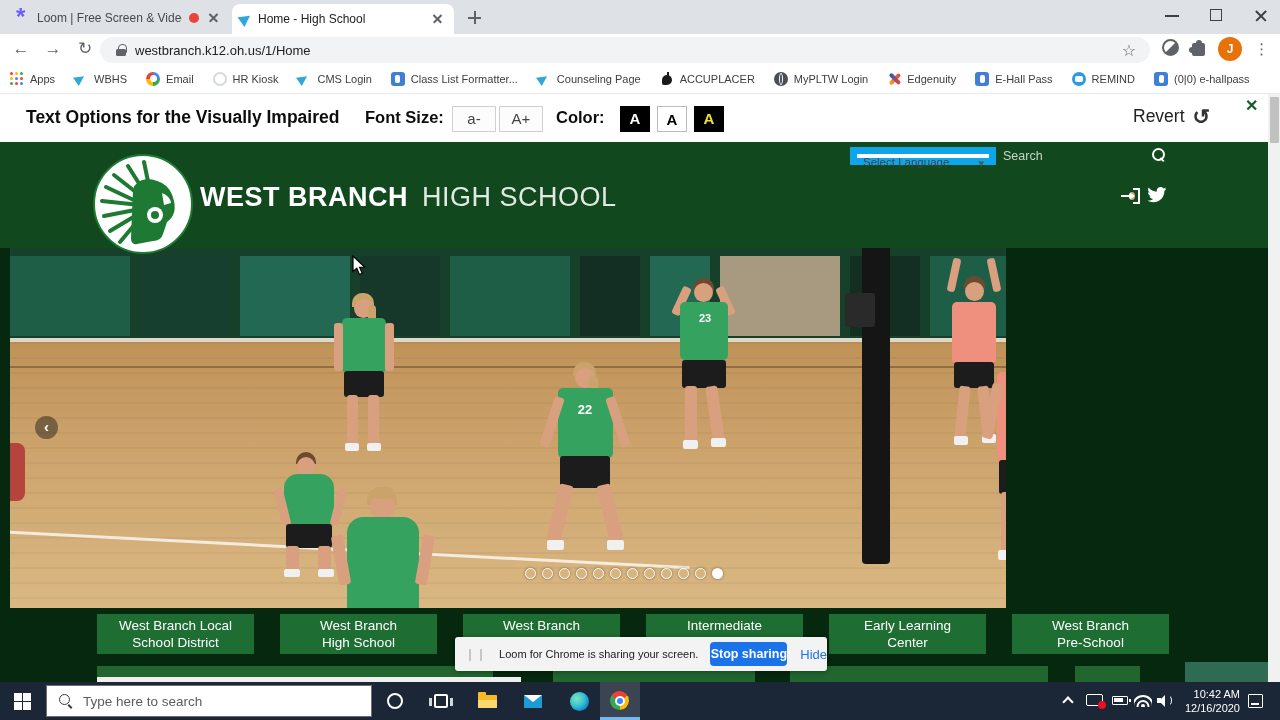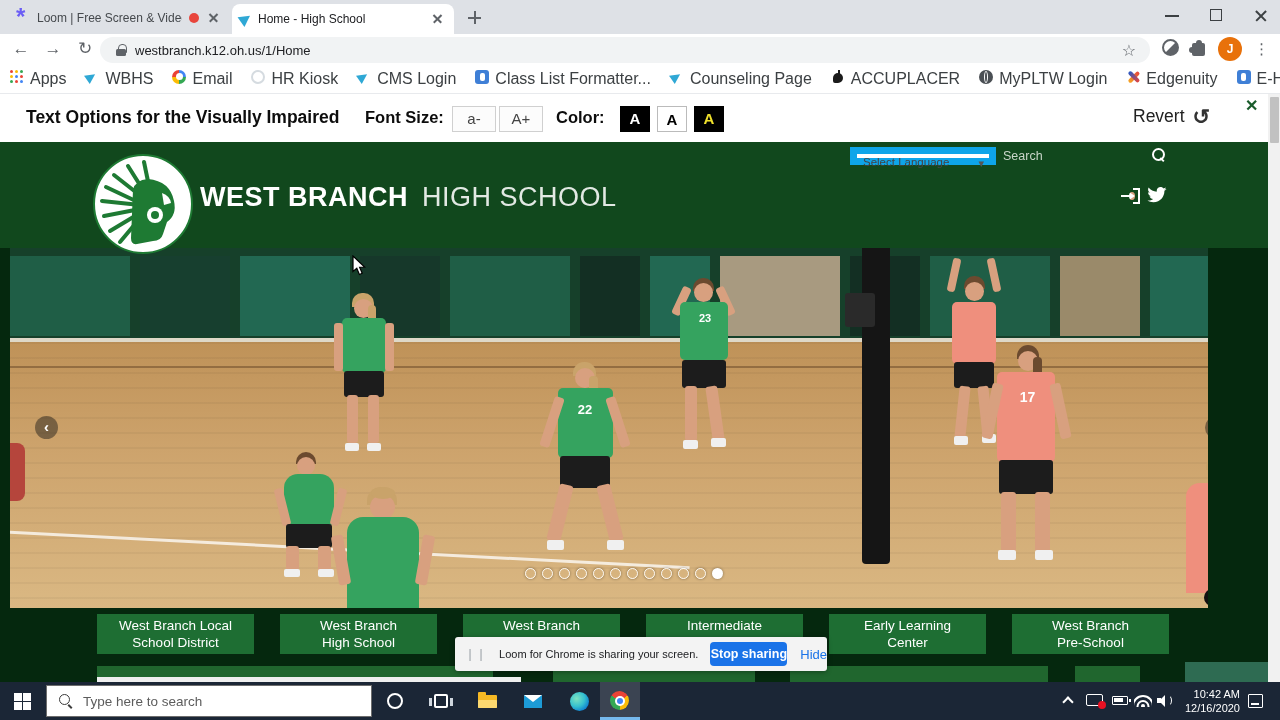--- a/index.html
+++ b/index.html
@@ -46,21 +46,21 @@
   .ext-icon { position:absolute; top:5px; }
   .i-loomext { left:1162px; width:17px; height:17px; border-radius:50%; border:2.5px solid #5f6368; background:linear-gradient(135deg,#fff 48%,#5f6368 52%); }
   .i-puzzle { left:1192px; width:13px; height:13px; background:#5f6368; border-radius:2px; top:9px; }
   .i-puzzle::before { content:""; position:absolute; left:3.5px; top:-3px; width:6px; height:6px; border-radius:50%; background:#5f6368; }
   .i-puzzle::after { content:""; position:absolute; left:-3px; top:3.5px; width:6px; height:6px; border-radius:50%; background:#5f6368; }
   #avatar { left:1218px; top:3px; width:24px; height:24px; border-radius:50%; background:#e8710a; color:#fff; font-size:12px; font-weight:bold; text-align:center; line-height:24px; position:absolute; }
   .i-kebab { left:1254px; top:3px; position:absolute; font-size:15px; color:#5f6368; line-height:24px; }
 
   
   #bookmarks { position:absolute; left:0; top:64px; width:1280px; height:30px; background:#fff; border-bottom:1px solid #e8eaed; display:flex; align-items:center; padding-left:10px; gap:19px; }
-  .bm { display:flex; align-items:flex-start; gap:6px; font-size:16px; color:#3c4043; white-space:nowrap; }
+  .bm { display:flex; align-items:center; gap:6px; font-size:11px; color:#3c4043; white-space:nowrap; }
   .bmi { width:14px; height:14px; position:relative; flex:0 0 14px; }
   .i-appsgrid span { position:absolute; width:3.4px; height:3.4px; border-radius:50%; }
   .i-arrow-s::before { content:""; position:absolute; left:1px; top:2px; border-left:10px solid #2fa8d5; border-top:5px solid transparent; border-bottom:5px solid transparent; transform:rotate(-35deg); }
   .i-g { border-radius:50%; background:conic-gradient(#4285f4 0 25%, #34a853 25% 50%, #fbbc05 50% 75%, #ea4335 75% 100%); }
   .i-g::after { content:""; position:absolute; left:3.5px; top:3.5px; width:7px; height:7px; border-radius:50%; background:#fff; }
   .i-ring { border:2px solid #d5dbe0; border-radius:50%; }
   .i-bluesq { background:#3f7fd6; border-radius:3px; }
   .i-bluesq::after { content:""; position:absolute; left:4.5px; top:3px; width:5px; height:8px; background:#fff; border-radius:2px; }
   .i-acorn { }
   .i-acorn::before { content:""; position:absolute; left:2px; top:3px; width:10px; height:10px; background:#1b1b1b; border-radius:50% 50% 50% 2px; }
@@ -107,21 +107,21 @@
   #signin-icon i { position:absolute; }
   #signin-icon .brk { right:0; top:0; width:7px; height:16px; border:2px solid #fff; border-left:none; }
   #signin-icon .shaft { left:1px; top:7px; width:9px; height:2.4px; background:#fff; }
   #signin-icon .head { left:9px; top:3.5px; width:0; height:0; border-left:6px solid #fff; border-top:4.5px solid transparent; border-bottom:4.5px solid transparent; }
   #twitter-icon { position:absolute; left:1147px; top:45px; }
   #nav { position:absolute; right:108px; top:78px; display:flex; gap:17px; }
   .nav-item { color:#fff; font-size:13.5px; font-weight:bold; white-space:nowrap; }
   .nav-item.caret::after { content:" ▾"; font-size:10px; }
 
   
-  #carousel { position:absolute; left:10px; top:248px; width:1198px; height:360px; overflow:hidden; background:#d946ef; }
+  #carousel { position:absolute; left:10px; top:248px; width:996px; height:360px; overflow:hidden; background:#d946ef; }
   #wall { position:absolute; left:0; top:0; width:100%; height:92px; background:#16402a; }
   .bleach { position:absolute; top:8px; height:80px; }
   #floorline { position:absolute; left:0; top:90px; width:100%; height:4px; background:#ded8c8; }
   #floor { position:absolute; left:0; top:94px; width:100%; height:266px;
     background:repeating-linear-gradient(180deg, rgba(0,0,0,0.04) 0 2px, transparent 2px 15px),
                linear-gradient(180deg,#bf9258 0%, #cda36c 40%, #dab883 100%); }
   #courtline1 { position:absolute; left:0; top:118px; width:100%; height:2px; background:rgba(90,60,30,0.45); }
   #courtline2 { position:absolute; left:-20px; top:300px; width:700px; height:3px; background:rgba(255,255,255,0.75); transform:rotate(3deg); }
   #pole { position:absolute; left:852px; top:0; width:28px; height:316px; background:#151515; border-radius:0 0 4px 4px; }
   #pole-box { position:absolute; left:835px; top:45px; width:30px; height:34px; background:#2a2a2a; border-radius:3px; }

